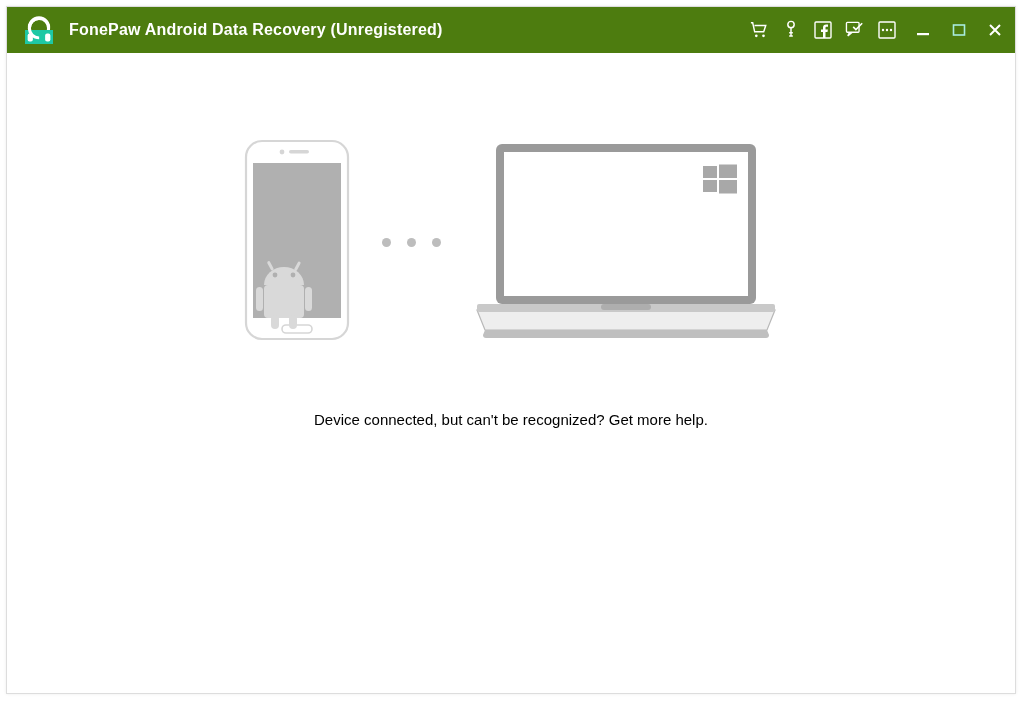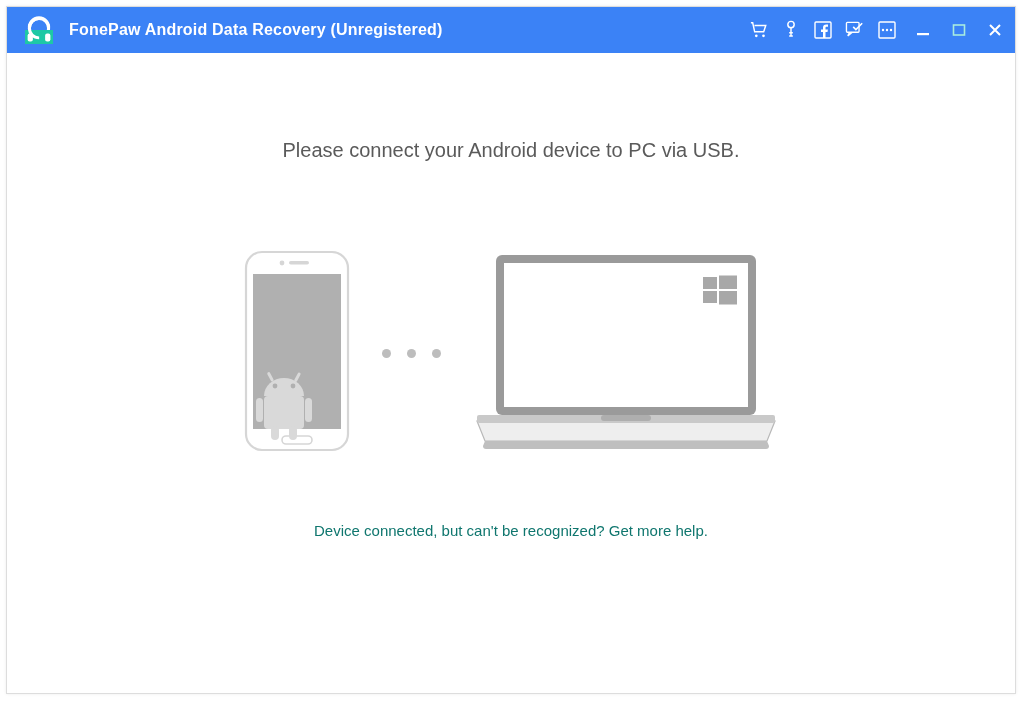--- a/index.html
+++ b/index.html
@@ -19,21 +19,21 @@
       width: 1010px;
       height: 688px;
       margin: 6px;
       border: 1px solid #ddd;
       display: flex;
       flex-direction: column;
       background: #fff;
       box-shadow: 0 0 3px rgba(0,0,0,0.08);
     }
     .titlebar {
-      background: #3b82f6;
+      background: #4d7c0f;
       height: 46px;
       display: flex;
       align-items: center;
       padding: 0 10px 0 18px;
       color: #fff;
     }
     .logo {
       width: 28px;
       height: 28px;
       margin-right: 16px;
@@ -104,21 +104,21 @@
       width: 310px;
       height: 200px;
     }
     .warning {
       font-size: 16px;
       color: #4a4a4a;
       margin-bottom: 22px;
     }
     .help-link {
       font-size: 15px;
-      color: #0f766e;
+      color: #000000;
       cursor: pointer;
     }
   </style>
 </head>
 <body>
 
 <div class="window">
 
   <div class="titlebar">
     <span class="logo">
@@ -183,21 +183,20 @@
       </span>
       <span class="titlebar-icon">
         <svg width="14" height="14" viewBox="0 0 14 14" stroke="#fff" stroke-width="2">
           <path d="M2 2l10 10M12 2L2 12"></path>
         </svg>
       </span>
     </div>
   </div>
 
   <div class="content">
-    <div class="headline">Please connect your Android device to PC via USB.</div>
 
     <div class="illustration">
 
       <span>
         <svg class="phone" viewBox="0 0 110 202">
           <rect x="4" y="2" width="102" height="198" rx="16" fill="none" stroke="#d6d6d6" stroke-width="2.2"></rect>
           <rect x="11" y="24" width="88" height="155" fill="#b0b0b0"></rect>
           <circle cx="40" cy="13" r="2.4" fill="#d6d6d6"></circle>
           <rect x="47" y="11" width="20" height="3.6" rx="1.8" fill="#d6d6d6"></rect>
           <rect x="40" y="186" width="30" height="8" rx="4" fill="none" stroke="#d6d6d6" stroke-width="1.6"></rect>

